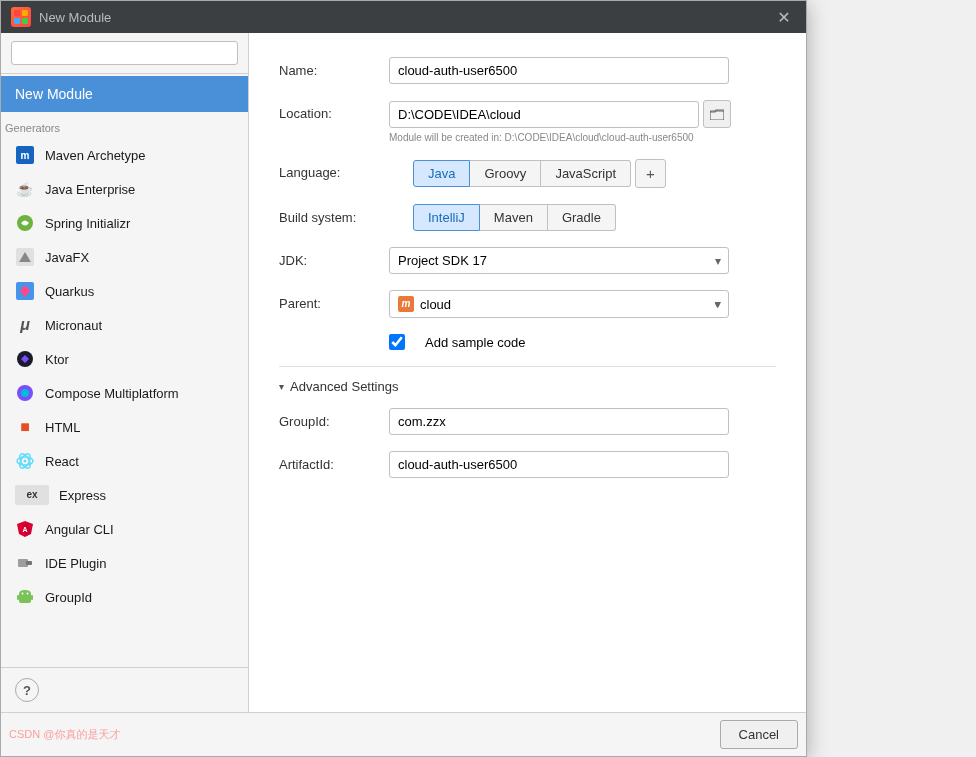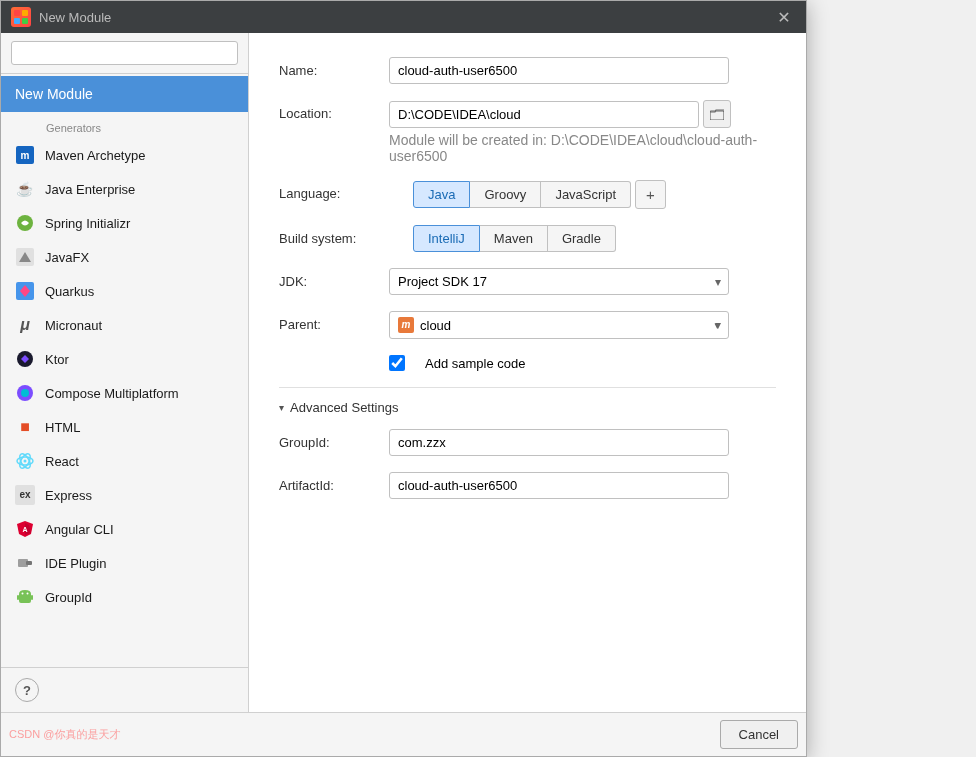--- a/index.html
+++ b/index.html
@@ -96,21 +96,20 @@
       font-weight: 500;
       cursor: pointer;
       margin: 2px 0;
     }
 
     .sidebar-section-label {
       color: #888;
       font-size: 11px;
       padding: 8px 4px 4px;
       text-transform: none;
-      margin-left: 41px;
     }
 
     .sidebar-item {
       display: flex;
       align-items: center;
       padding: 7px 14px;
       cursor: pointer;
       color: #1a1a1a;
       font-size: 13px;
     }
@@ -206,21 +205,21 @@
       border-radius: 3px;
       cursor: pointer;
       display: flex;
       align-items: center;
       justify-content: center;
       font-size: 14px;
     }
 
     .hint-text {
       color: #888;
-      font-size: 14px;
+      font-size: 10px;
       margin-top: 4px;
     }
 
     .btn-group {
       display: flex;
       gap: 0;
     }
 
     .toggle-btn {
       padding: 5px 14px;
@@ -475,21 +474,21 @@
             <ellipse cx="9" cy="9" rx="8" ry="4" fill="none" stroke="#61dafb" stroke-width="1.5"></ellipse>
             <ellipse cx="9" cy="9" rx="8" ry="4" fill="none" stroke="#61dafb" stroke-width="1.5" transform="rotate(60 9 9)"></ellipse>
             <ellipse cx="9" cy="9" rx="8" ry="4" fill="none" stroke="#61dafb" stroke-width="1.5" transform="rotate(120 9 9)"></ellipse>
             <circle cx="9" cy="9" r="1.5" fill="#61dafb"></circle>
           </svg>
         </div>
         <span>React</span>
       </div>
 
       <div class="sidebar-item">
-        <div class="sidebar-item-icon" style="font-size:10px; color:#333; font-weight:bold; background:#e0e0e0; border-radius:2px; padding:2px 3px; line-height:1;">ex</div>
+        <div class="sidebar-item-icon" style="font-size:10px; color:#333; font-weight:bold; background:#e0e0e0; border-radius:2px; padding:2px 17px; line-height:1;">ex</div>
         <span>Express</span>
       </div>
 
       <div class="sidebar-item">
         <div class="sidebar-item-icon">
           <svg width="18" height="18" viewBox="0 0 18 18">
             <polygon points="9,1 17,4 15,14 9,17 3,14 1,4" fill="#dd0031"></polygon>
             <polygon points="9,3 9,15 15,13 13,5" fill="#c3002f"></polygon>
             <text x="9" y="12" text-anchor="middle" fill="white" font-size="7" font-weight="bold">A</text>
           </svg>

